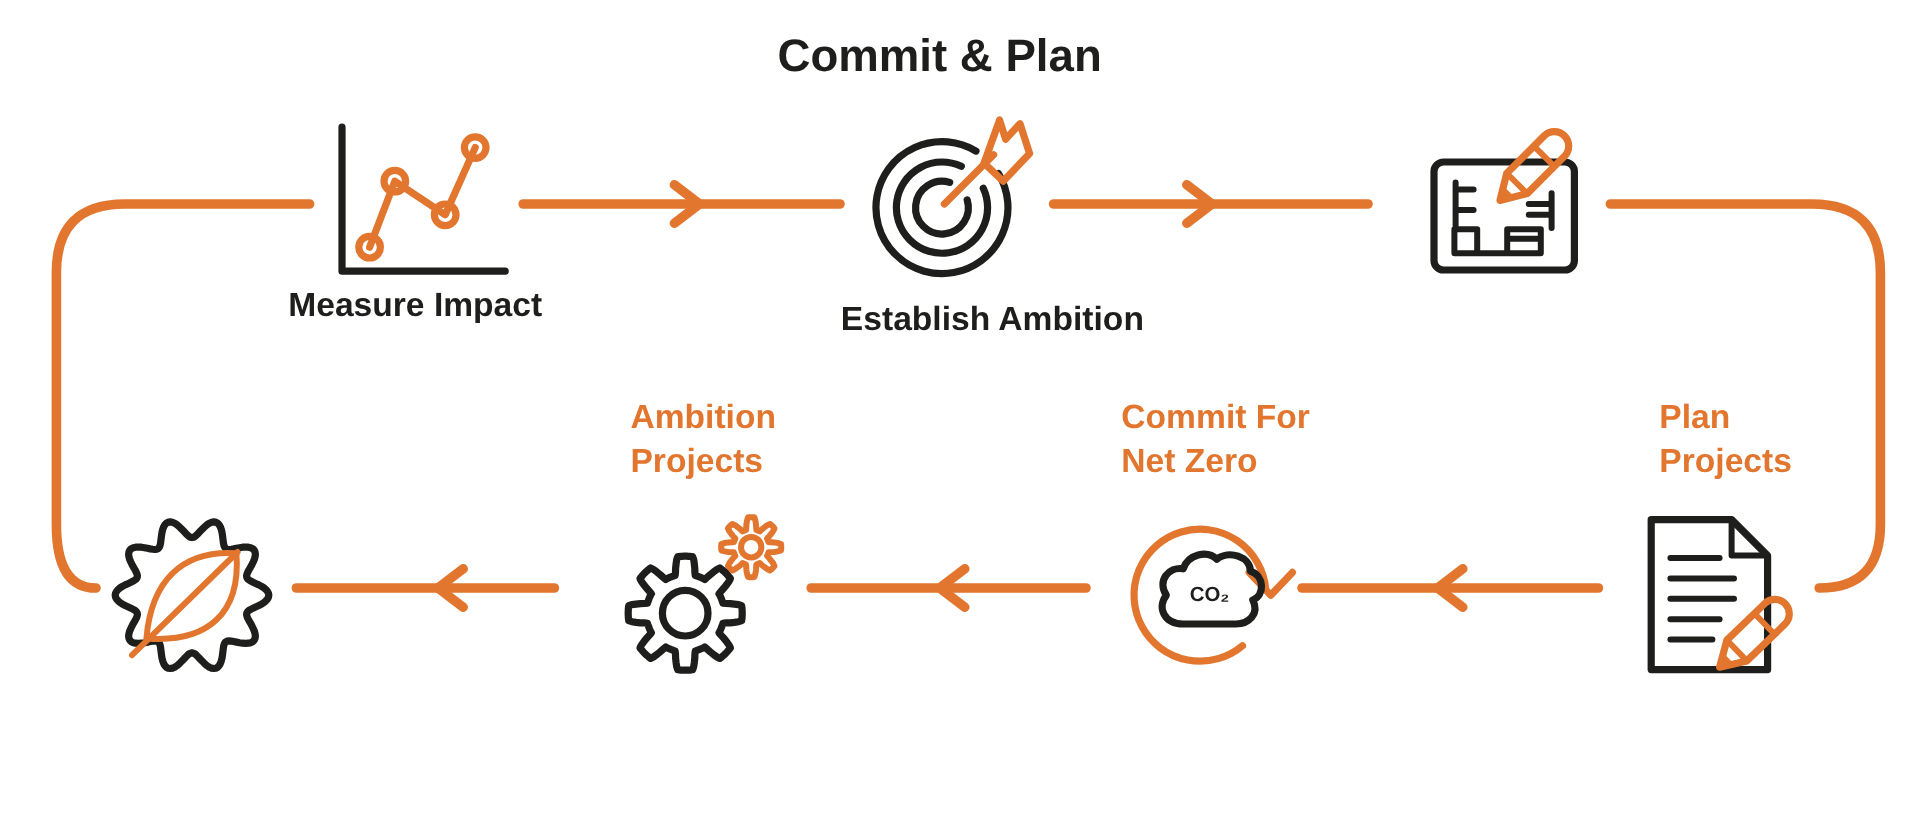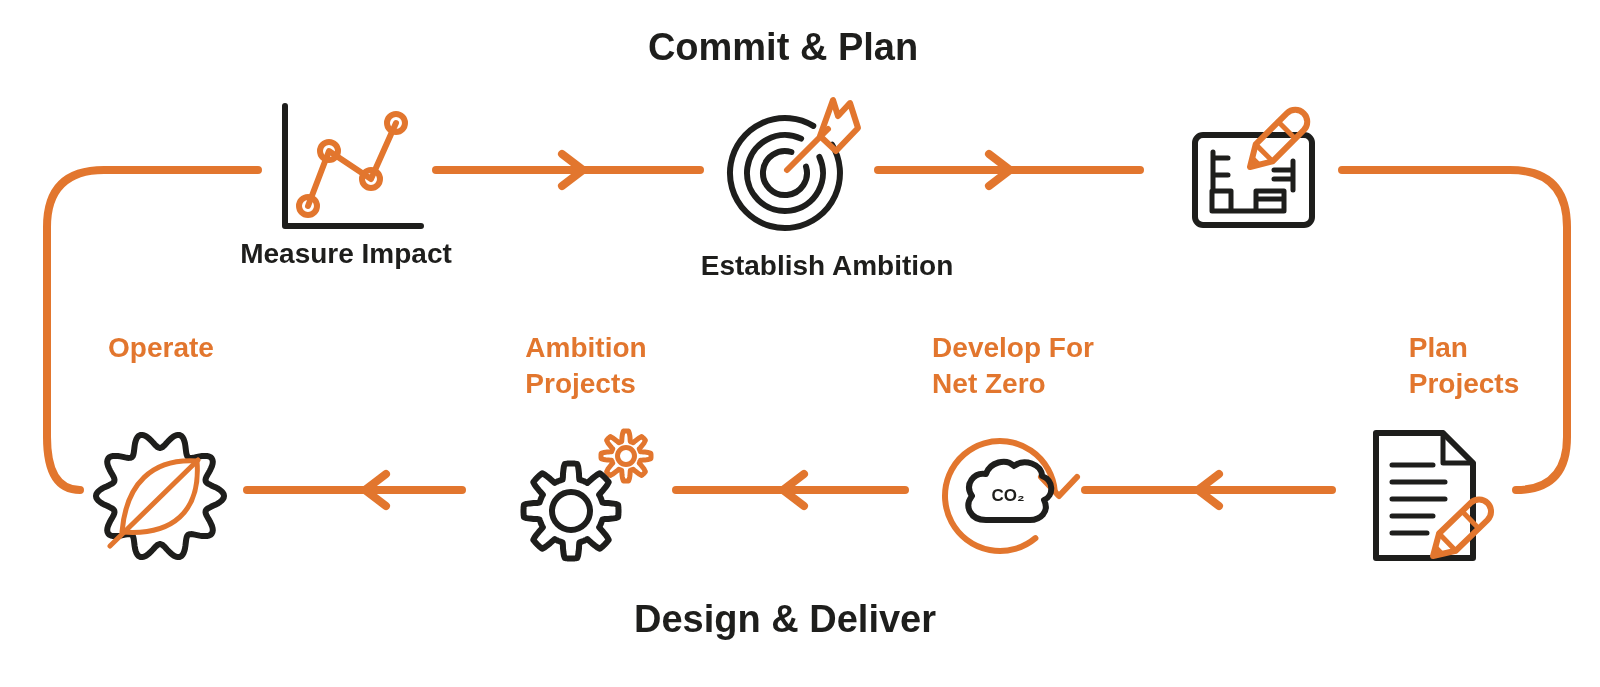--- a/index.html
+++ b/index.html
@@ -118,34 +118,32 @@
     </g>
 
     <g>
       <path id="gear-leaf" class="ink" d="M224.0,496.0L223.7,497.7L222.8,499.3L221.5,500.8L219.7,502.3L217.6,503.6L215.3,504.8L213.0,505.8L210.9,506.8L209.0,507.8L207.4,508.7L206.3,509.7L205.7,510.8L205.5,512.1L205.8,513.6L206.5,515.3L207.5,517.2L208.7,519.2L209.9,521.4L211.0,523.7L212.0,526.0L212.6,528.2L212.8,530.3L212.5,532.1L211.8,533.6L210.6,534.8L208.9,535.6L206.9,536.0L204.6,536.1L202.1,536.0L199.6,535.6L197.1,535.1L194.8,534.6L192.7,534.3L190.9,534.1L189.4,534.3L188.2,534.8L187.3,535.8L186.7,537.2L186.3,538.9L186.0,541.0L185.7,543.4L185.4,545.9L185.0,548.4L184.4,550.8L183.6,553.0L182.6,554.7L181.3,556.1L179.8,556.9L178.1,557.1L176.3,556.8L174.4,556.0L172.5,554.7L170.6,553.1L168.8,551.3L167.0,549.5L165.4,547.7L163.9,546.2L162.6,545.0L161.3,544.3L160.0,544.0L158.7,544.3L157.4,545.0L156.1,546.2L154.6,547.7L153.0,549.5L151.2,551.3L149.4,553.1L147.5,554.7L145.6,556.0L143.7,556.8L141.9,557.1L140.2,556.9L138.7,556.1L137.4,554.7L136.4,553.0L135.6,550.8L135.0,548.4L134.6,545.9L134.3,543.4L134.0,541.0L133.7,538.9L133.3,537.2L132.7,535.8L131.8,534.8L130.6,534.3L129.1,534.1L127.3,534.3L125.2,534.6L122.9,535.1L120.4,535.6L117.9,536.0L115.4,536.1L113.1,536.0L111.1,535.6L109.4,534.8L108.2,533.6L107.5,532.1L107.2,530.3L107.4,528.2L108.0,526.0L109.0,523.7L110.1,521.4L111.3,519.2L112.5,517.2L113.5,515.3L114.2,513.6L114.5,512.1L114.3,510.8L113.7,509.7L112.6,508.7L111.0,507.8L109.1,506.8L107.0,505.8L104.7,504.8L102.4,503.6L100.3,502.3L98.5,500.8L97.2,499.3L96.3,497.7L96.0,496.0L96.3,494.3L97.2,492.7L98.5,491.2L100.3,489.7L102.4,488.4L104.7,487.2L107.0,486.2L109.1,485.2L111.0,484.2L112.6,483.3L113.7,482.3L114.3,481.2L114.5,479.9L114.2,478.4L113.5,476.7L112.5,474.8L111.3,472.8L110.1,470.6L109.0,468.3L108.0,466.0L107.4,463.8L107.2,461.7L107.5,459.9L108.2,458.4L109.4,457.2L111.1,456.4L113.1,456.0L115.4,455.9L117.9,456.0L120.4,456.4L122.9,456.9L125.2,457.4L127.3,457.7L129.1,457.9L130.6,457.7L131.8,457.2L132.7,456.2L133.3,454.8L133.7,453.1L134.0,451.0L134.3,448.6L134.6,446.1L135.0,443.6L135.6,441.2L136.4,439.0L137.4,437.3L138.7,435.9L140.2,435.1L141.9,434.9L143.7,435.2L145.6,436.0L147.5,437.3L149.4,438.9L151.2,440.7L153.0,442.5L154.6,444.3L156.1,445.8L157.4,447.0L158.7,447.7L160.0,448.0L161.3,447.7L162.6,447.0L163.9,445.8L165.4,444.3L167.0,442.5L168.8,440.7L170.6,438.9L172.5,437.3L174.4,436.0L176.3,435.2L178.1,434.9L179.8,435.1L181.3,435.9L182.6,437.3L183.6,439.0L184.4,441.2L185.0,443.6L185.4,446.1L185.7,448.6L186.0,451.0L186.3,453.1L186.7,454.8L187.3,456.2L188.2,457.2L189.4,457.7L190.9,457.9L192.7,457.7L194.8,457.4L197.1,456.9L199.6,456.4L202.1,456.0L204.6,455.9L206.9,456.0L208.9,456.4L210.6,457.2L211.8,458.4L212.5,459.9L212.8,461.7L212.6,463.8L212.0,466.0L211.0,468.3L209.9,470.6L208.7,472.8L207.5,474.8L206.5,476.7L205.8,478.4L205.5,479.9L205.7,481.2L206.3,482.3L207.4,483.3L209.0,484.2L210.9,485.2L213.0,486.2L215.3,487.2L217.6,488.4L219.7,489.7L221.5,491.2L222.8,492.7L223.7,494.3L224.0,496.0Z"></path>
       <path class="acc5" d="M110,546 L198,460"></path>
       <path class="acc5" d="M122,532 C126,484 152,458 197,461 C201,512 172,536 122,532 Z"></path>
     </g>
   </svg>
 
   <div class="lbl phase-title" style="left:783px;top:26px;">Commit &amp; Plan</div>
-  <div class="lbl phase-title" style="left:785px;top:598px;">Design &amp; Deliver</div>
 
   <div class="lbl step-black" style="left:346px;top:238px;">Measure Impact</div>
   <div class="lbl step-black" style="left:809px;top:250px;margin-left:18px;">Establish Ambition</div>
 
-  <div class="lbl step-orange" style="left:1438px;top:330px;margin-left:26px;">
+  <div class="lbl step-orange" style="left:1438px;top:330px;">
     <div>Plan</div>
     <div>Projects</div>
   </div>
   <div class="lbl step-orange" style="left:1013px;top:330px;">
-    <div>Develop For</div>
+    <div>Commit For</div>
     <div>Net Zero</div>
   </div>
   <div class="lbl step-orange" style="left:586px;top:330px;">
     <div>Ambition</div>
     <div>Projects</div>
   </div>
   <div class="lbl step-orange" style="left:161px;top:330px;">
-    <div>Operate</div>
   </div>
 
 </div>
 
 </body></html>

